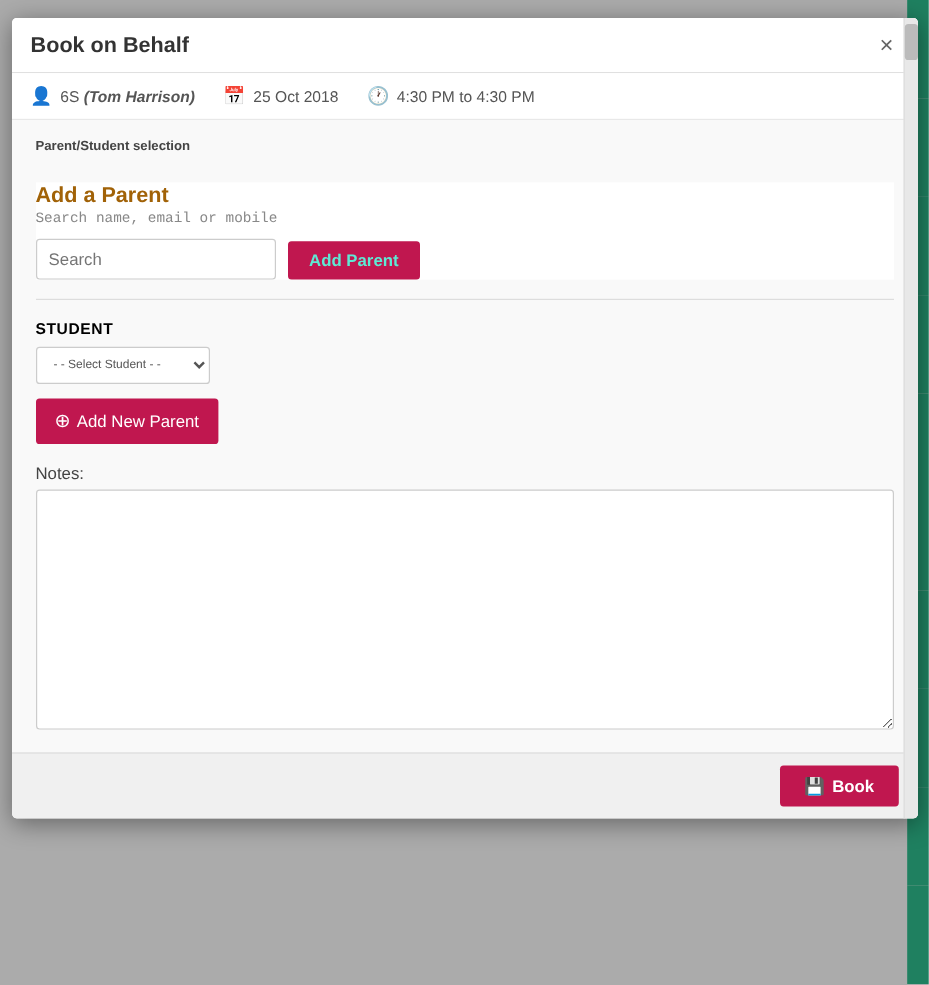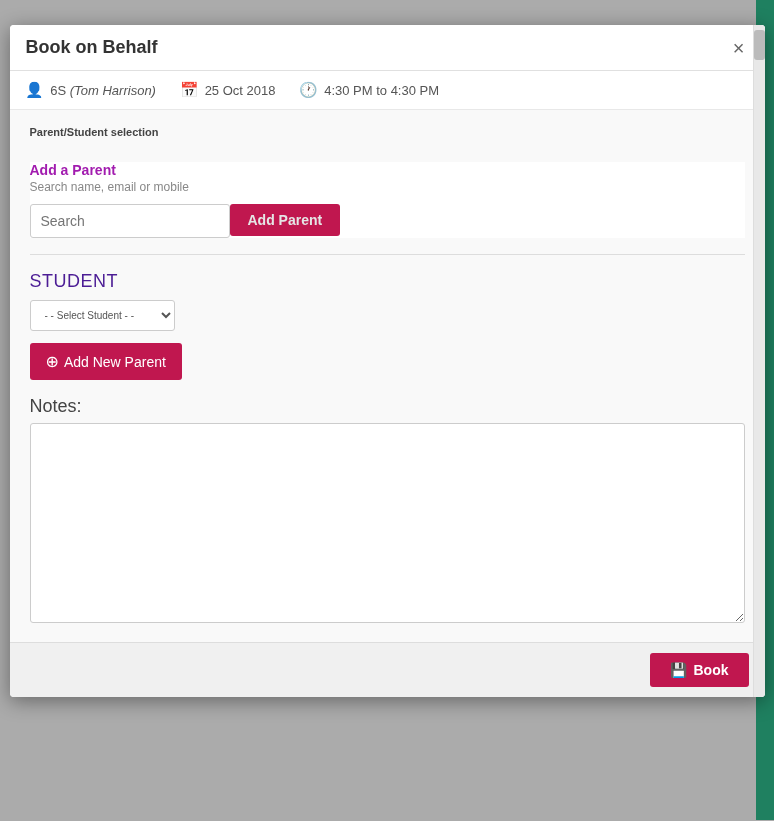--- a/index.html
+++ b/index.html
@@ -33,21 +33,21 @@
       z-index: 10;
       display: flex;
       align-items: flex-start;
       justify-content: center;
     }
 
     
     .modal {
       background: #fff;
       width: 755px;
-      margin-top: 25px;
+      margin-top: 15px;
       border-radius: 4px;
       box-shadow: 0 4px 20px rgba(0,0,0,0.4);
       overflow: hidden;
       position: relative;
     }
 
     .modal-header {
       background: #fff;
       padding: 12px 16px;
       border-bottom: 1px solid #e0e0e0;
@@ -90,20 +90,21 @@
       gap: 6px;
     }
 
     .info-icon {
       color: #2db5b5;
       font-size: 15px;
     }
 
     .info-text-italic {
       font-style: italic;
+      font-weight: bold;
     }
 
     
     .modal-body {
       padding: 16px 20px;
       background: #f9f9f9;
       overflow-y: auto;
       max-height: 680px;
     }
 
@@ -116,51 +117,52 @@
     }
 
     
     .add-parent-section {
       background: #fff;
       padding: 0;
       margin-bottom: 16px;
     }
 
     .add-parent-label {
-      font-size: 14px;
-      font-weight: bold;
-      color: #a21caf;
+      font-size: 18px;
+      font-weight: bold;
+      color: #a16207;
       margin-bottom: 2px;
     }
 
     .add-parent-sublabel {
       font-size: 12px;
       color: #888;
       margin-bottom: 10px;
+      font-family: Liberation Mono, monospace;
     }
 
     .search-row {
       display: flex;
-      align-items: flex-start;
-      gap: 0;
+      align-items: flex-end;
+      gap: 10px;
       margin-bottom: 8px;
     }
 
     .search-input {
       width: 200px;
       padding: 8px 10px;
       border: 1px solid #ccc;
       border-radius: 3px;
       font-size: 14px;
       color: #999;
     }
 
     .btn-add-parent {
       background: #c0174f;
-      color: #e5e5e5;
+      color: #5eead4;
       border: none;
       padding: 8px 18px;
       border-radius: 3px;
       font-size: 14px;
       font-weight: bold;
       cursor: pointer;
     }
 
     
     .divider {
@@ -168,23 +170,23 @@
       border-top: 1px solid #ddd;
       margin: 16px 0;
     }
 
     
     .student-section {
       margin-bottom: 16px;
     }
 
     .student-label {
-      font-size: 18px;
-      font-weight: normal;
-      color: #4c1d95;
+      font-size: 13px;
+      font-weight: bold;
+      color: #000000;
       letter-spacing: 0.5px;
       margin-bottom: 8px;
     }
 
     .student-select {
       padding: 8px 10px;
       border: 1px solid #ccc;
       border-radius: 3px;
       font-size: 10px;
       color: #555;
@@ -206,21 +208,21 @@
       gap: 5px;
       margin-top: 12px;
     }
 
     
     .notes-section {
       margin-top: 16px;
     }
 
     .notes-label {
-      font-size: 18px;
+      font-size: 14px;
       color: #444;
       margin-bottom: 6px;
     }
 
     .notes-textarea {
       width: 100%;
       height: 200px;
       border: 1px solid #ccc;
       border-radius: 3px;
       padding: 10px;

